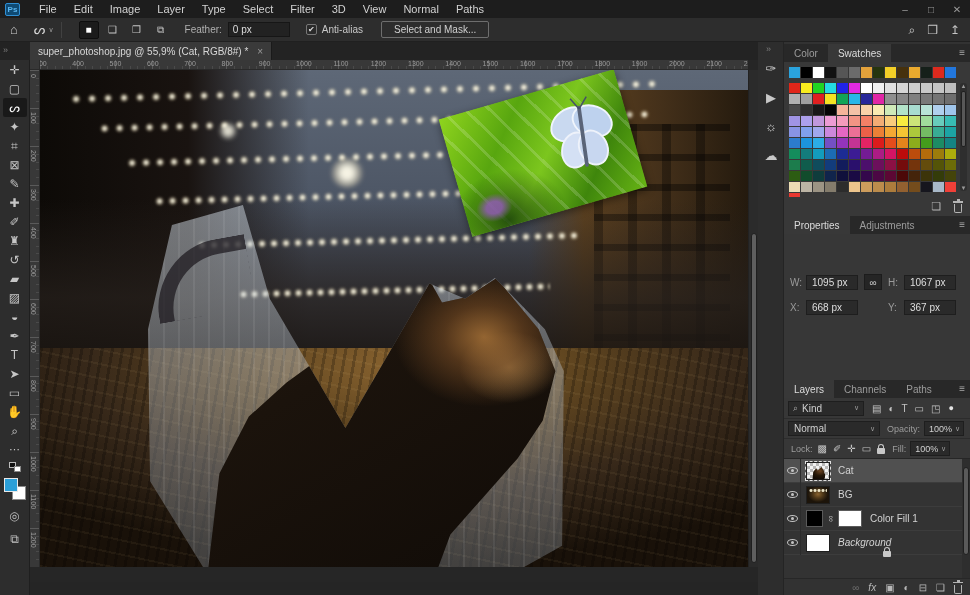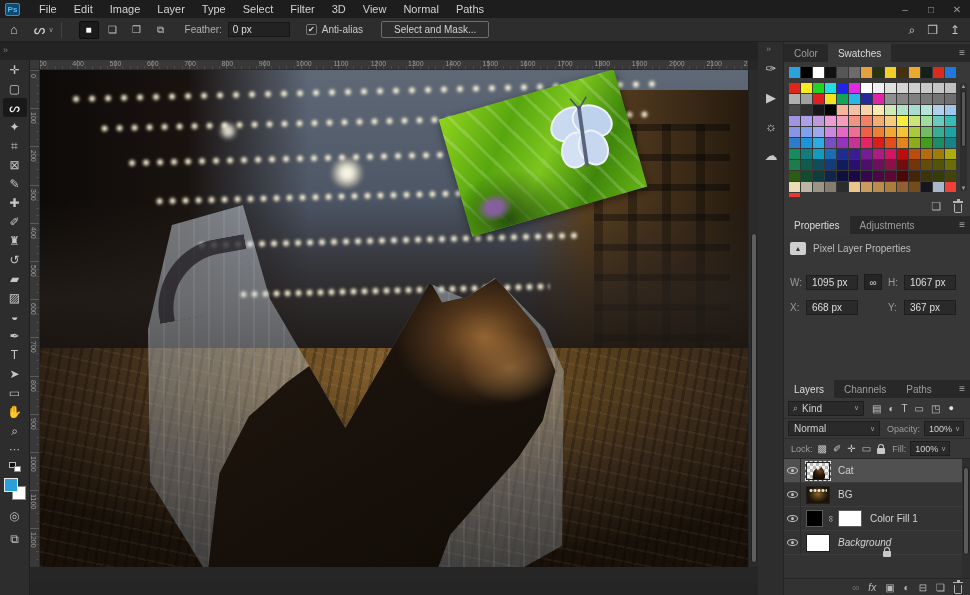--- a/index.html
+++ b/index.html
@@ -287,20 +287,24 @@
     <div id="sam-btn">Select and Mask...</div>
     <div id="ob-right">
         <span class="obr-ic">⌕</span>
         <span class="obr-ic">❒</span>
         <span class="obr-ic">↥</span>
       </div>
   </div>
 
   <div id="tabrow">
     <span id="tb-collapse">»</span>
+    <div id="doctab">
+      <span class="tab-title">super_photoshop.jpg @ 55,9% (Cat, RGB/8#) *</span>
+      <span class="tab-close">×</span>
+    </div>
   </div>
 
   <div id="toolbar">
     <div id="tools">
         <div class="tool">✛</div>
         <div class="tool">▢</div>
         <div class="tool active">ᔕ</div>
         <div class="tool">✦</div>
         <div class="tool">⌗</div>
         <div class="tool">⊠</div>
@@ -619,24 +623,20 @@
         </div>
       </div>
 
       <div id="proppanel">
         <div class="panel-tabs" id="proptabs">
             <span class="ptab active">Properties</span>
             <span class="ptab">Adjustments</span>
             <span class="pmenu">≡</span>
           </div>
         <div id="propbody">
-          <div id="pl-row">
-            <span id="pl-ico">▲</span>
-            <span id="pl-title">Pixel Layer Properties</span>
-          </div>
           <div class="prow" style="left:6px; top:40px;">
             <span class="plabel">W:</span>
             <span class="pfield">1095 px</span>
             <span id="wh-link">∞</span>
             <span class="plabel">H:</span>
             <span class="pfield">1067 px</span>
           </div>
           <div class="prow" style="left:6px; top:66px;">
             <span class="plabel">X:</span>
             <span class="pfield">668 px</span>

